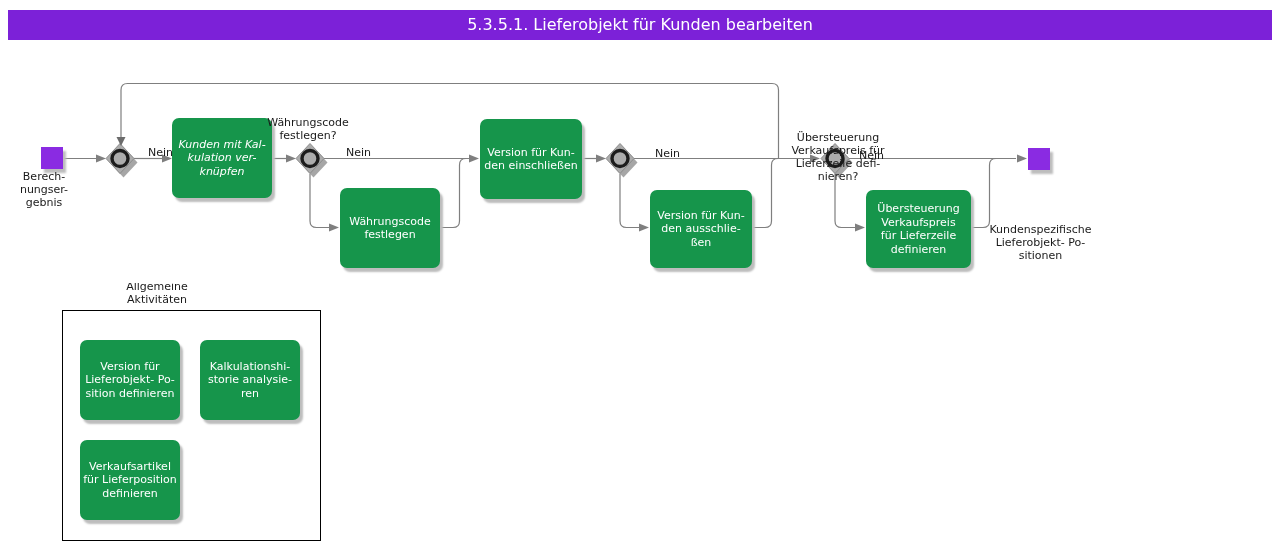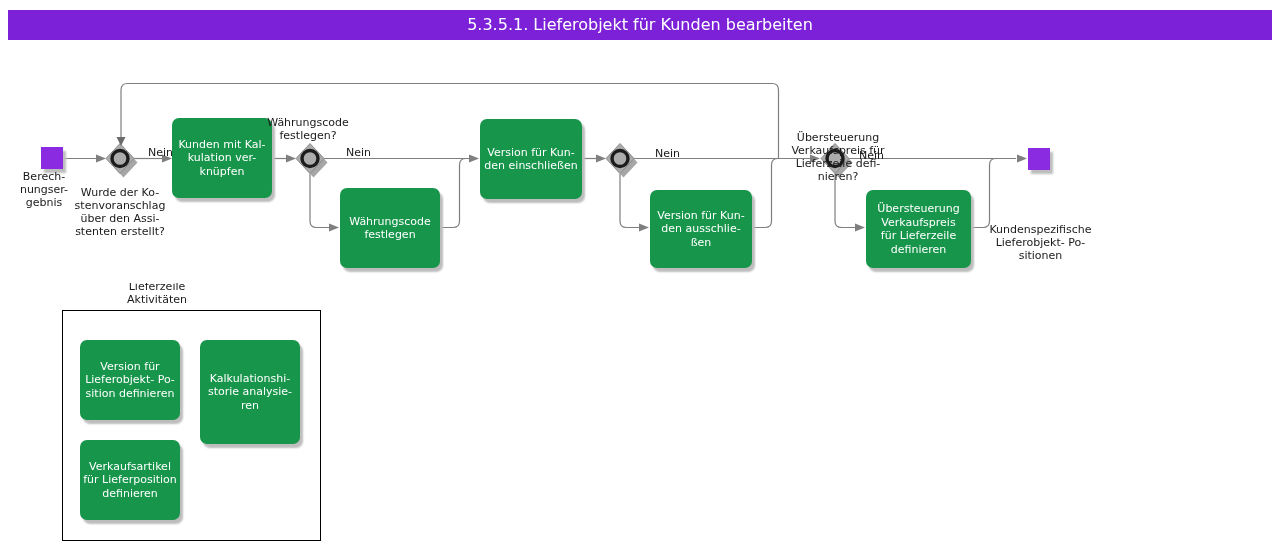--- a/index.html
+++ b/index.html
@@ -100,27 +100,23 @@
       <polygon points="1017,154.5 1027,158.5 1017,162.5"></polygon>
       <polygon points="116.5,137 125.5,137 121,146" fill="#6b6b6b"></polygon>
     </g>
   </svg>
 
   <div class="sq" style="left:41px;top:147px;"></div>
   <div class="lbl" style="left:-6px;top:170px;width:100px;">Berech-
 nungser-
 gebnis</div>
 
-  <div class="lbl" style="left:55px;top:186px;width:130px;">Wurde der Ko-
-stenvoranschlag
-über den Assi-
-stenten erstellt?</div>
   <div class="nein" style="left:133px;top:146px;">Nein</div>
 
-  <div class="act" style="left:172px;top:118px;width:100px;height:80px;">Kunden mit Kal-
+  <div class="act" style="left:172px;top:118px;width:100px;height:80px;font-style:italic;">Kunden mit Kal-
 kulation ver-
 knüpfen</div>
 
   <div class="lbl" style="left:252px;top:116px;width:112px;">Währungscode
 festlegen?</div>
   <div class="nein" style="left:331px;top:146px;">Nein</div>
 
   <div class="act" style="left:340px;top:188px;width:100px;height:80px;">Währungscode
 festlegen</div>
 
@@ -144,27 +140,27 @@
 für Lieferzeile
 definieren</div>
 
   <div class="sq" style="left:1028px;top:148px;"></div>
   <div class="lbl" style="left:968px;top:175px;width:145px;margin-top:48px;">Kundenspezifische
 Lieferobjekt- Po-
 sitionen</div>
 
   <div class="group-box"></div>
   <div class="group-label-clip">
-    <div class="inner">Lieferzeile
+    <div class="inner">Allgemeine
 Aktivitäten</div>
   </div>
 
   <div class="act" style="left:80px;top:340px;width:100px;height:80px;">Version für
 Lieferobjekt- Po-
 sition definieren</div>
-  <div class="act" style="left:200px;top:340px;width:100px;height:104px;">Kalkulationshi-
+  <div class="act" style="left:200px;top:340px;width:100px;height:80px;">Kalkulationshi-
 storie analysie-
 ren</div>
   <div class="act" style="left:80px;top:440px;width:100px;height:80px;">Verkaufsartikel
 für Lieferposition
 definieren</div>
 
 </div>
 
 </body></html>

